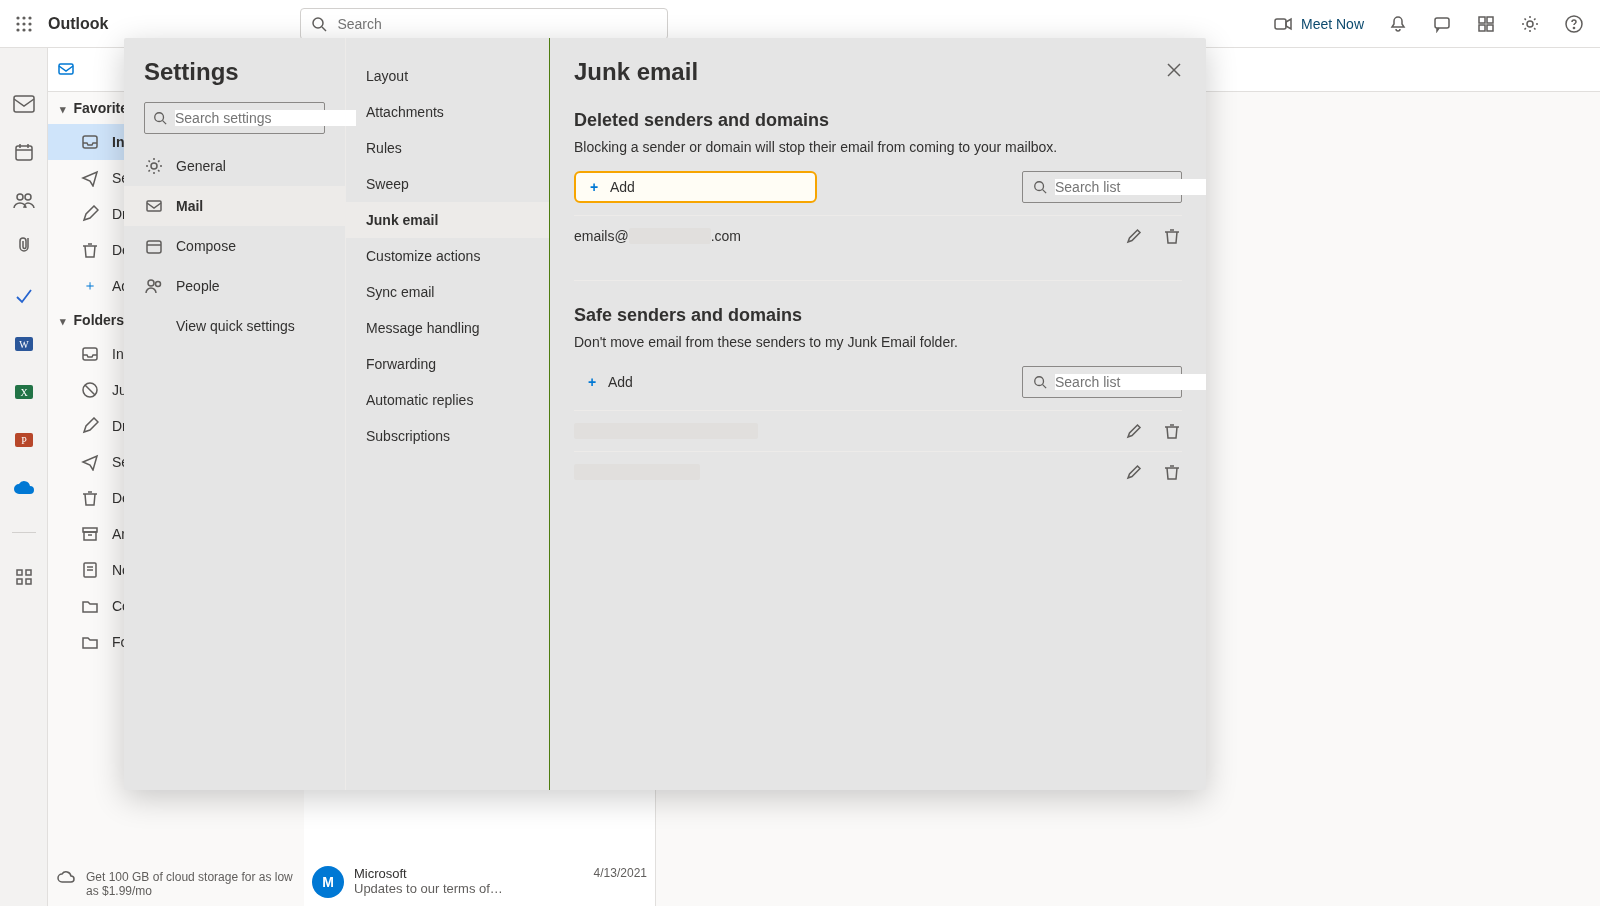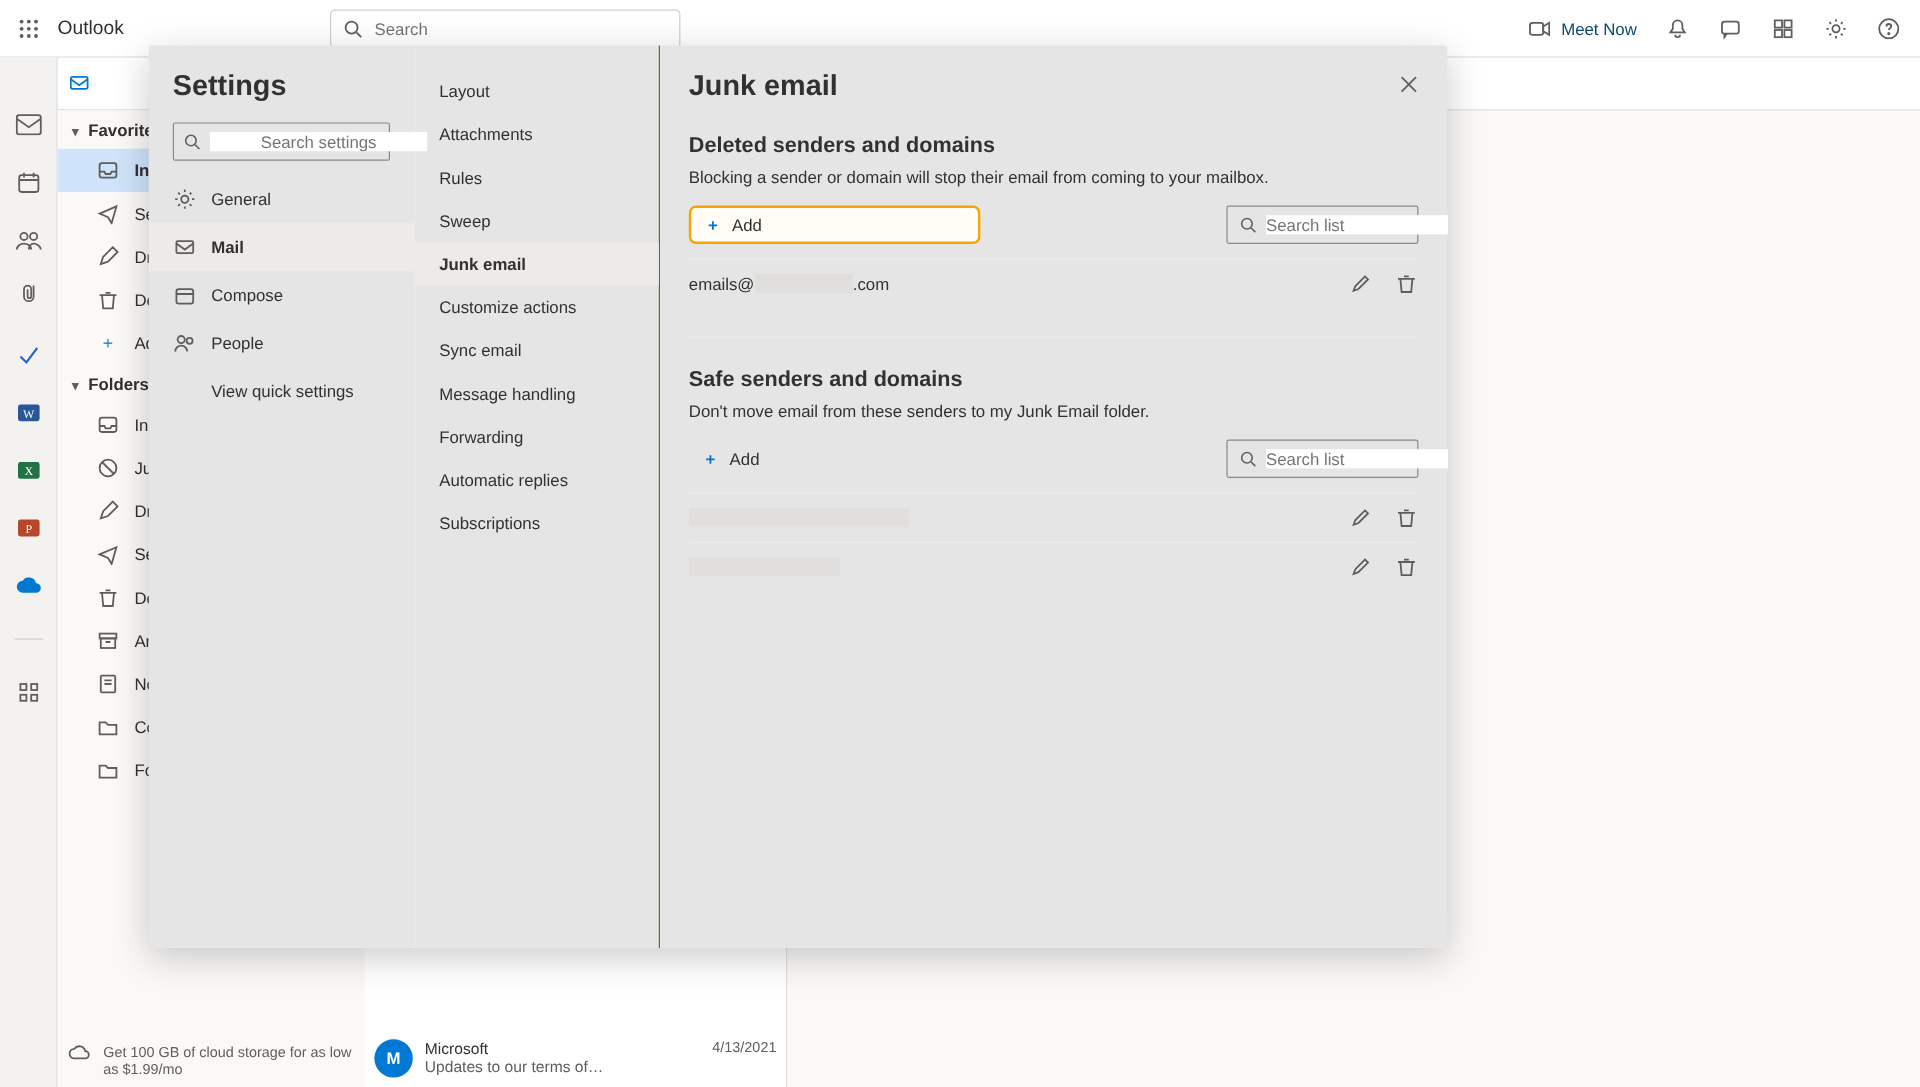--- a/index.html
+++ b/index.html
@@ -1,22 +1,22 @@
 <!DOCTYPE html>
 <html><head>
 <meta charset="utf-8">
 <style>
 * { box-sizing: border-box; margin: 0; padding: 0; }
 html, body { width: 1600px; height: 906px; font-family: "Segoe UI", Arial, sans-serif; overflow: hidden; background: #faf9f8; }
 
 
 .topbar { height: 48px; background: #fff; display: flex; align-items: center; border-bottom: 1px solid #e1dfdd; position: relative; }
 .waffle { width: 48px; height: 48px; display: flex; align-items: center; justify-content: center; }
-.brand { font-size: 16px; font-weight: 400; color: #323130; margin-right: 12px; }
-.search-wrap { flex: 0 0 auto; display: flex; align-items: center; background: #fff; border: 1px solid #d2d0ce; border-radius: 4px; width: 292px; height: 32px; padding: 0 8px; margin-left: 160px; }
+.brand { font-size: 16px; font-weight: 700; color: #323130; margin-right: 32px; }
+.search-wrap { flex: 0 0 auto; display: flex; align-items: center; background: #fff; border: 1px solid #d2d0ce; border-radius: 4px; width: 368px; height: 32px; padding: 0 8px; margin-left: 160px; }
 .search-wrap input { border: none; outline: none; font-size: 14px; flex: 1; margin-left: 8px; background: transparent; }
 .topbar-right { margin-left: auto; display: flex; align-items: center; gap: 24px; padding-right: 16px; }
 .meet-now { display: flex; align-items: center; gap: 8px; color: #0c4a6e; font-size: 14px; }
 .top-icon { width: 20px; height: 20px; display: inline-flex; align-items: center; justify-content: center; color: #605e5c; }
 
 
 .ribbon { height: 44px; background: #fff; border-bottom: 1px solid #e1dfdd; display: flex; align-items: center; padding-left: 8px; }
 .hamburger { width: 40px; height: 40px; display: flex; align-items: center; justify-content: center; }
 .ribbon-item { display: flex; align-items: center; gap: 6px; padding: 6px 10px; font-size: 14px; color: #323130; }
 
@@ -44,21 +44,21 @@
 .msg-date { font-size: 12px; color: #605e5c; }
 
 
 .modal-overlay { position: absolute; inset: 0; background: transparent; }
 .modal { position: absolute; left: 124px; top: 38px; width: 1082px; height: 752px; background: #e5e5e5; box-shadow: 0 8px 32px rgba(0,0,0,.2); display: flex; border-radius: 2px; }
 
 
 .settings-col { width: 222px; border-right: 1px solid #edebe9; padding: 20px 0 0 0; }
 .settings-title { font-size: 24px; font-weight: 600; padding: 0 20px 16px 20px; color: #323130; }
 .settings-search { margin: 0 20px 12px 20px; display: flex; align-items: center; border: 1px solid #8a8886; border-radius: 2px; height: 32px; padding: 0 8px; gap: 8px; }
-.settings-search input { border: none; outline: none; font-size: 14px; flex: 1; text-align: center; }
+.settings-search input { border: none; outline: none; font-size: 14px; flex: 1; }
 .settings-item { display: flex; align-items: center; gap: 12px; padding: 10px 20px; font-size: 14px; color: #323130; cursor: pointer; }
 .settings-item.active { background: #edebe9; font-weight: 600; }
 .settings-item .s-icon { width: 20px; height: 20px; display: inline-flex; align-items: center; justify-content: center; color: #605e5c; }
 
 
 .settings-cat-col { width: 204px; border-right: 1px solid #4d7c0f; padding-top: 20px; }
 .cat-item { padding: 10px 20px; font-size: 14px; color: #323130; cursor: pointer; }
 .cat-item.active { background: #edebe9; font-weight: 600; }
 
 

